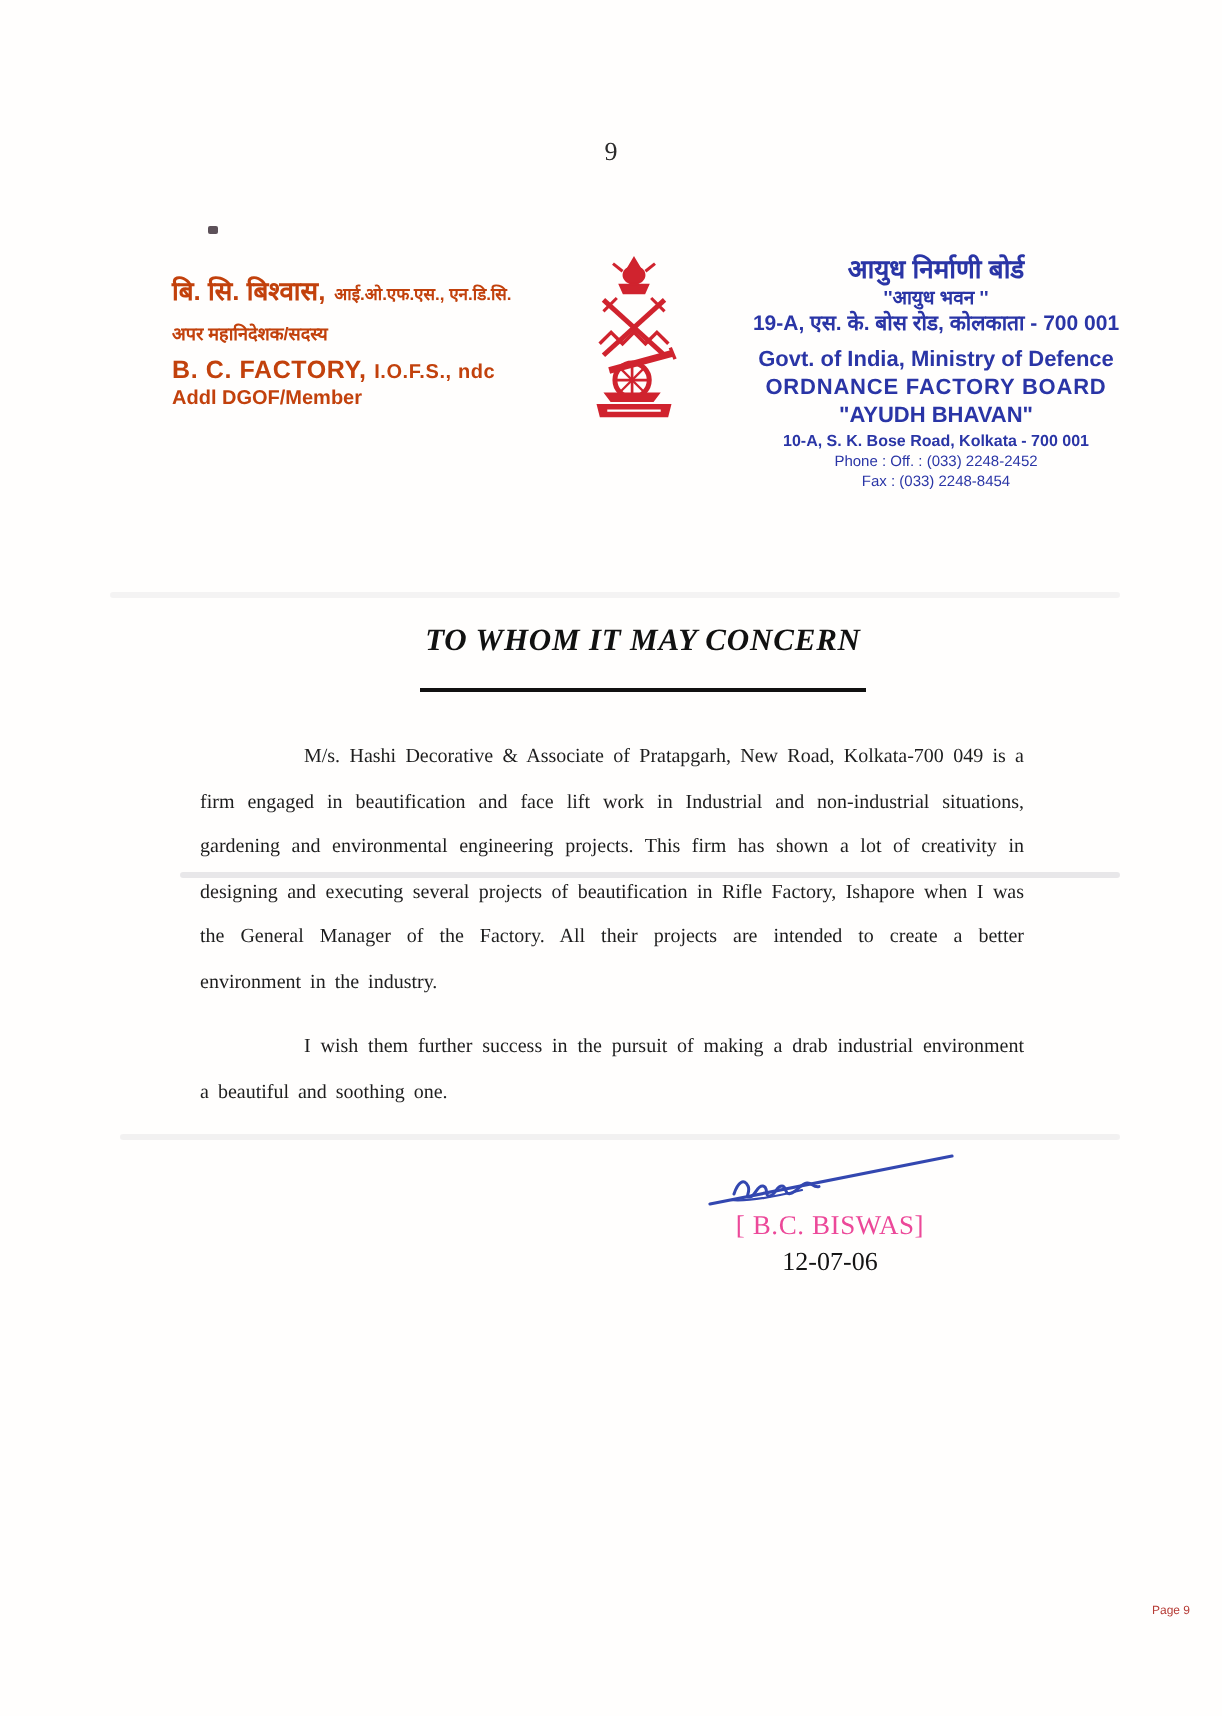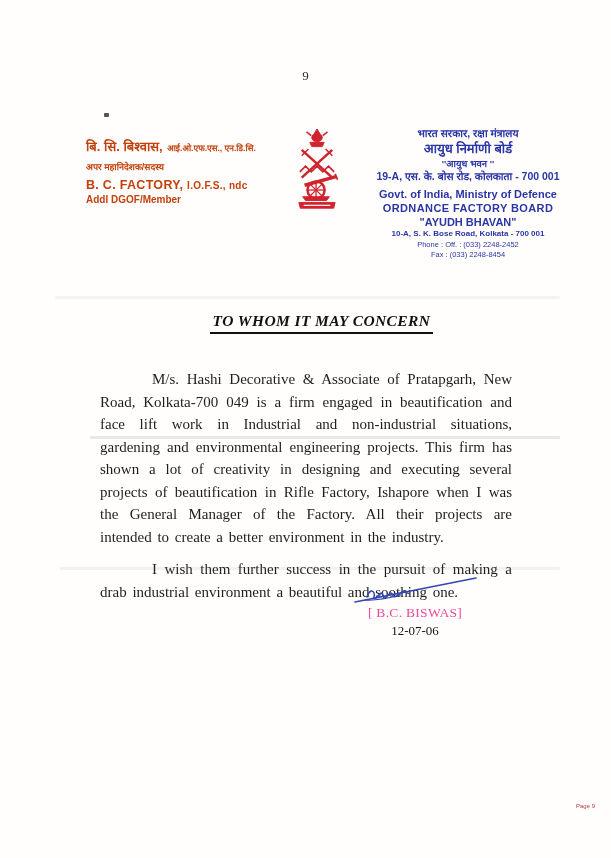--- a/index.html
+++ b/index.html
@@ -50,26 +50,26 @@
   .lh-right .e3{font-size:11px;font-weight:bold;}
   .lh-right .e4{font-size:8px;font-weight:bold;}
   .lh-right .e5{font-size:7.5px;}
   .lh-right .e6{font-size:7.5px;}
   
   .letter-title-wrap{position:absolute;top:312px;left:0;width:611px;text-align:center;}
   .letter-title{
     display:inline-block;
     font-size:15.5px;font-weight:bold;font-style:italic;
     letter-spacing:.4px;color:#111;
-    border-bottom:2px solid #111;padding:0 3px 2px 3px;margin-left:32px;
+    border-bottom:2px solid #111;padding:0 3px 14px 3px;margin-left:32px;
   }
   
   .letter-body{
     position:absolute;left:100px;top:368px;width:412px;
-    font-size:15px;line-height:22.5px;text-align:justify;
+    font-size:10px;line-height:22.5px;text-align:justify;
     word-spacing:2px;color:#1e1e1e;
   }
   .letter-body p{margin:0 0 10px 0;text-indent:52px;}
   
   .sig-block{position:absolute;left:340px;top:573px;width:150px;text-align:center;}
   .sig-scribble{display:block;margin:0 auto;}
   .sig-name{font-size:13.5px;color:#ec4899;margin-top:-2px;letter-spacing:.3px;}
   .sig-date{font-size:13px;color:#141414;margin-top:2px;}
   
   .streak{position:absolute;height:3px;border-radius:2px;pointer-events:none;}
@@ -131,21 +131,20 @@
         <line x1="30" y1="59" x2="18" y2="71" stroke-width="1.2"></line>
         <path d="M10 72 h28 l-3 4 h-22 z" stroke-width="1"></path>
 
         <path d="M6 78 h38 l-1.5 6 h-35 z" stroke-width="1"></path>
         <line x1="11" y1="81" x2="39" y2="81" stroke="#ffffff" stroke-width="1.2"></line>
       </g>
     </svg>
   </div>
 
   <div class="lh-right">
-    <div class="h1">भारत सरकार, रक्षा मंत्रालय</div>
     <div class="h2">आयुध निर्माणी बोर्ड</div>
     <div class="h3">''आयुध भवन ''</div>
     <div class="h4">19-A, एस. के. बोस रोड, कोलकाता - 700 001</div>
     <div class="e1">Govt. of India, Ministry of Defence</div>
     <div class="e2">ORDNANCE FACTORY BOARD</div>
     <div class="e3">"AYUDH BHAVAN"</div>
     <div class="e4">10-A, S. K. Bose Road, Kolkata - 700 001</div>
     <div class="e5">Phone : Off. : (033) 2248-2452</div>
     <div class="e6">Fax : (033) 2248-8454</div>
   </div>

